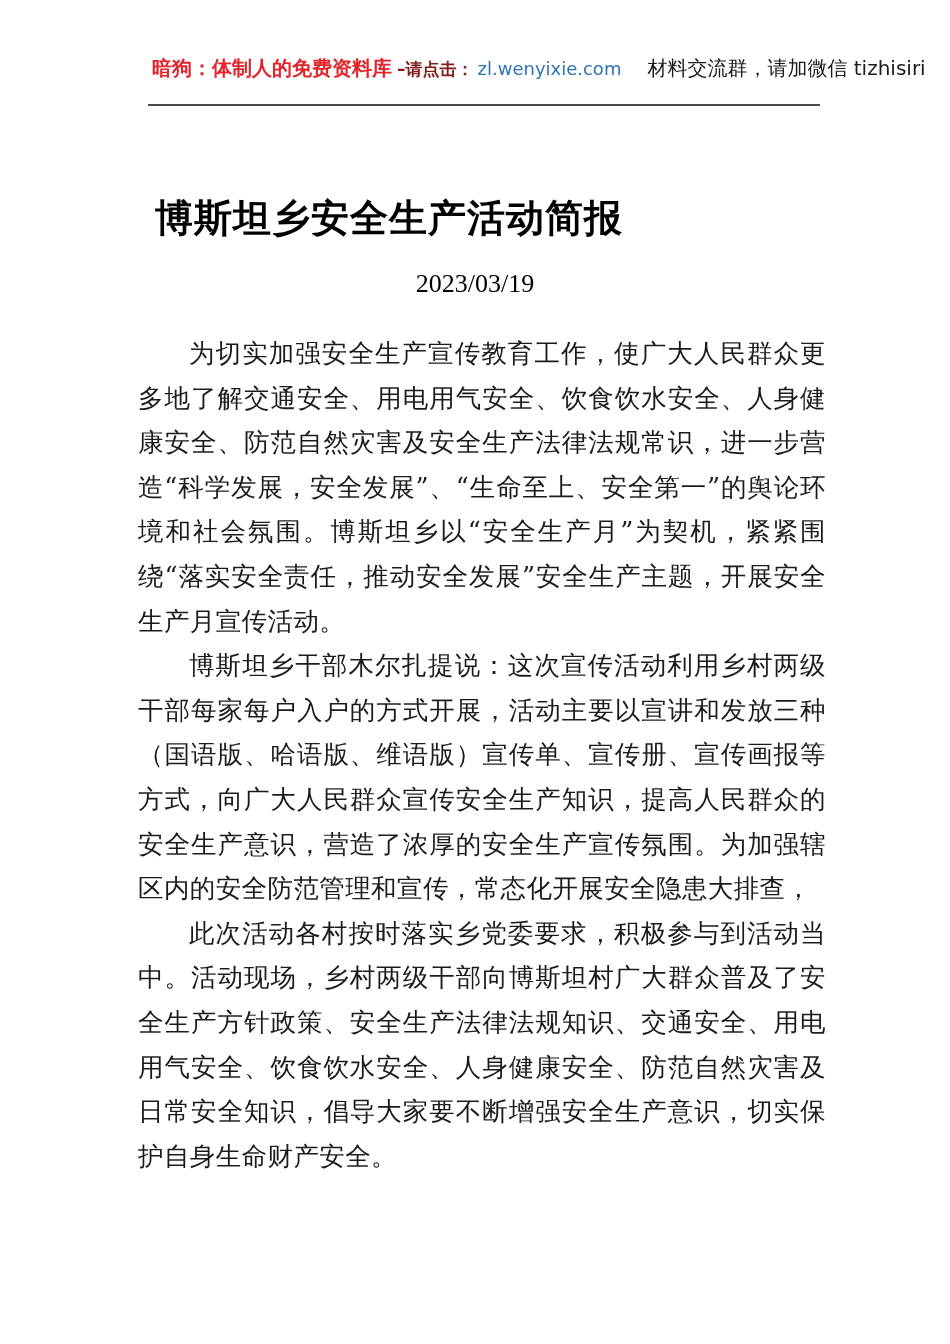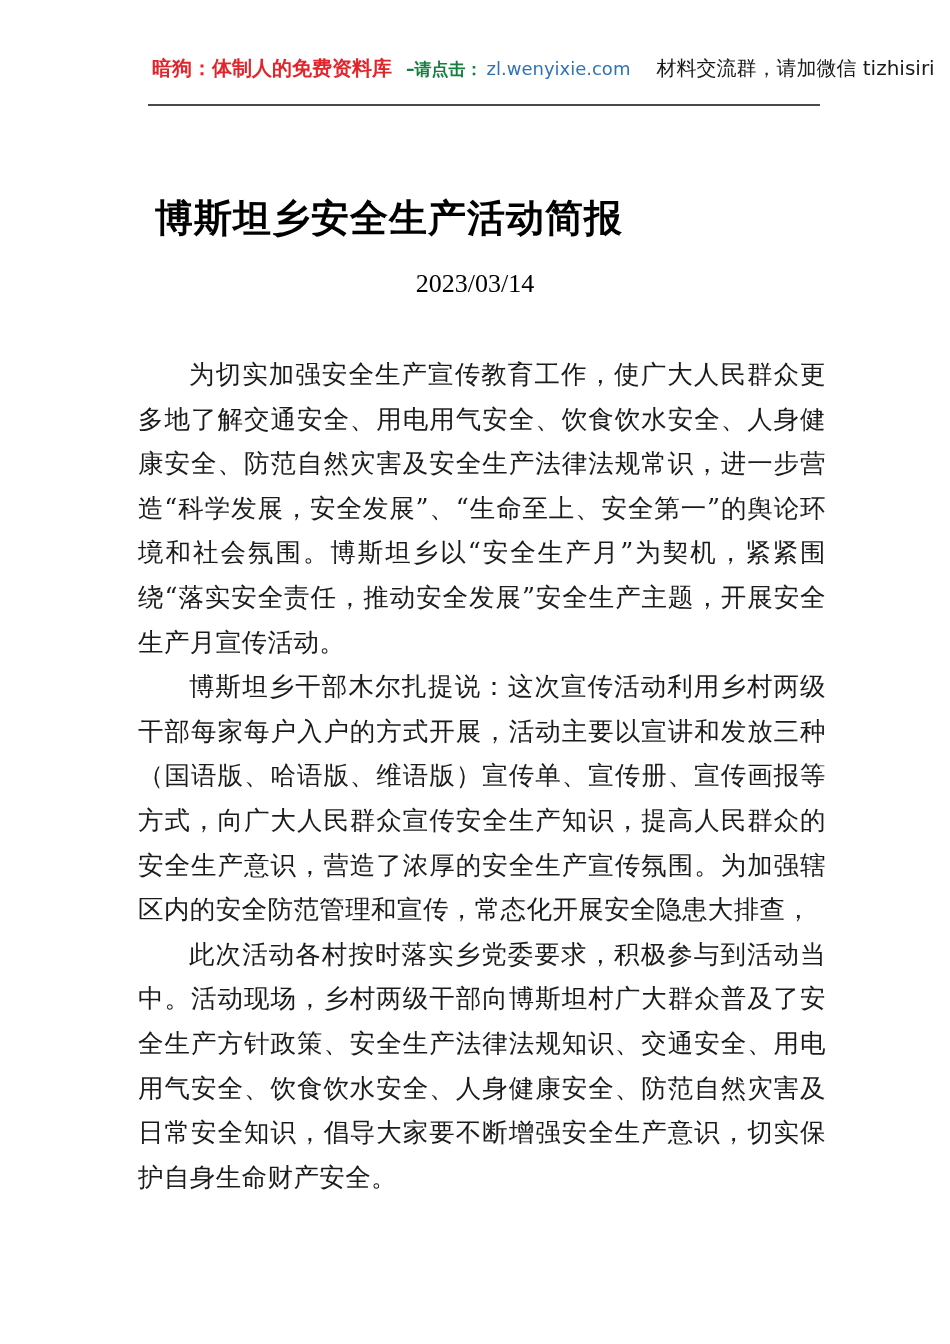--- a/index.html
+++ b/index.html
@@ -42,25 +42,25 @@
     line-height: 1.0;
   }
   .hdr-red {
     color: #e3242b;
     font-family: "DejaVu Sans", "Liberation Sans", sans-serif;
     font-weight: 700;
     font-size: 20px;
     letter-spacing: 0px;
   }
   .hdr-black {
-    color: #15803d;
+    color: #7f1d1d;
     font-family: "DejaVu Sans", "Liberation Sans", sans-serif;
     font-weight: 700;
     font-size: 17px;
-    margin-left: 14px;
+    margin-left: 5px;
   }
   .hdr-link {
     color: #2e74b5;
     font-family: "DejaVu Sans", "Liberation Sans", sans-serif;
     font-weight: 400;
     font-size: 18px;
     margin-left: 4px;
     text-decoration: none;
   }
   .hdr-tail {
@@ -102,21 +102,21 @@
     font-family: "Liberation Serif", "DejaVu Serif", serif;
     font-size: 26px;
     color: #000000;
     line-height: 1.2;
   }
 
   
   .body-wrap {
     position: absolute;
     left: 138px;
-    top: 352px;
+    top: 331px;
     width: 688px;
   }
   .para {
     font-family: "DejaVu Serif", "Liberation Serif", serif;
     font-size: 25.5px;
     line-height: 44.6px;
     color: #1b1b1b;
     text-align: justify;
     text-justify: inter-ideograph;
     text-indent: 2em;
@@ -135,21 +135,21 @@
       <span class="hdr-red">暗狗：体制人的免费资料库</span>
       <span class="hdr-black">–请点击：</span>
       <span class="hdr-link">zl.wenyixie.com</span>
       <span class="hdr-tail">材料交流群，请加微信 tizhisiri</span>
     </div>
   </div>
   <div class="header-rule"></div>
 
   <div class="doc-title">博斯坦乡安全生产活动简报</div>
 
-  <div class="doc-date">2023/03/14</div>
+  <div class="doc-date">2023/03/19</div>
 
   <div class="body-wrap">
     <p class="para">为切实加强安全生产宣传教育工作，使广大人民群众更多地了解交通安全、用电用气安全、饮食饮水安全、人身健康安全、防范自然灾害及安全生产法律法规常识，进一步营造“科学发展，安全发展”、“生命至上、安全第一”的舆论环境和社会氛围。博斯坦乡以“安全生产月”为契机，紧紧围绕“落实安全责任，推动安全发展”安全生产主题，开展安全生产月宣传活动。</p>
     <p class="para">博斯坦乡干部木尔扎提说：这次宣传活动利用乡村两级干部每家每户入户的方式开展，活动主要以宣讲和发放三种（国语版、哈语版、维语版）宣传单、宣传册、宣传画报等方式，向广大人民群众宣传安全生产知识，提高人民群众的安全生产意识，营造了浓厚的安全生产宣传氛围。为加强辖区内的安全防范管理和宣传，常态化开展安全隐患大排查，</p>
     <p class="para">此次活动各村按时落实乡党委要求，积极参与到活动当中。活动现场，乡村两级干部向博斯坦村广大群众普及了安全生产方针政策、安全生产法律法规知识、交通安全、用电用气安全、饮食饮水安全、人身健康安全、防范自然灾害及日常安全知识，倡导大家要不断增强安全生产意识，切实保护自身生命财产安全。</p>
   </div>
 
 </div>
 
 </body></html>

